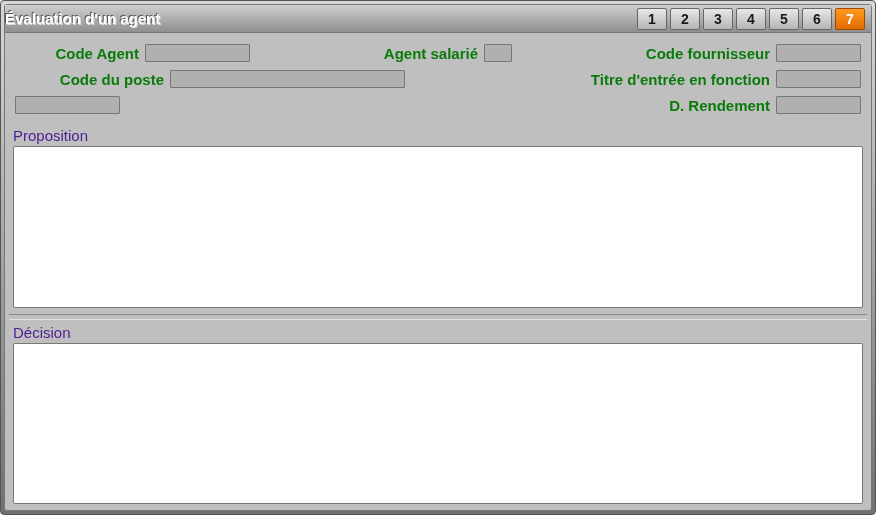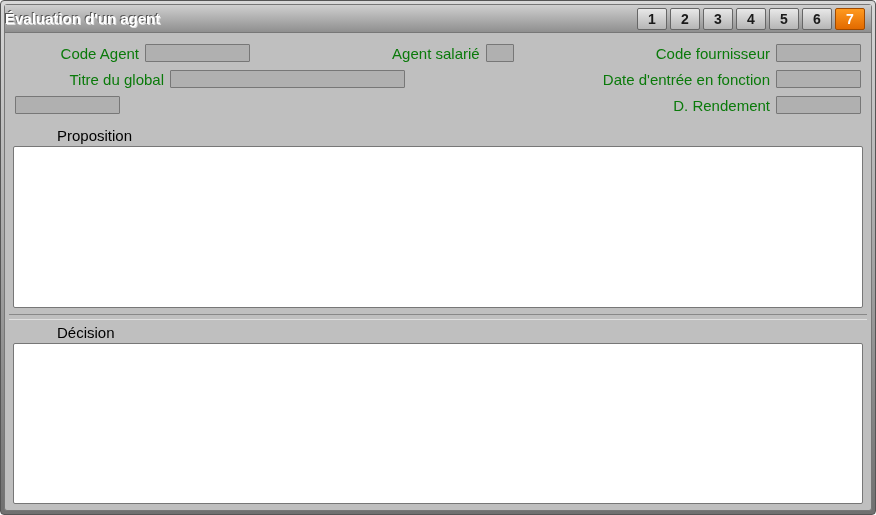--- a/index.html
+++ b/index.html
@@ -66,20 +66,21 @@
     line-height: 20px;
     cursor: pointer;
   }
   .tab.active {
     background: linear-gradient(#ff9a1f, #e26a00);
     color: #ffffff;
     border-color: #a04a00;
   }
   .form-area {
     padding: 8px 10px 4px 10px;
+    font-weight: bold;
   }
   .row {
     display: flex;
     align-items: center;
     height: 24px;
     margin-bottom: 2px;
   }
   .lbl {
     color: #0a7a0a;
     text-align: right;
@@ -93,23 +94,22 @@
     border-radius: 1px;
   }
   .hr-line {
     flex: 1;
     height: 0;
     margin-left: 8px;
     border-top: 1px solid #888;
     border-bottom: 1px solid #e0e0e0;
   }
   .section-label {
-    color: #000000;
+    color: #4c1d95;
     padding: 4px 8px 2px 8px;
-    margin-left: 44px;
   }
   .bigbox {
     margin: 0 8px 6px 8px;
     background: #ffffff;
     border: 1px solid #777;
     border-radius: 2px;
     flex: 1;
     min-height: 0;
     outline: none;
     padding: 4px;
@@ -165,24 +165,24 @@
           <div style="flex:1"></div>
           <div class="lbl">Agent salarié</div>
           <div class="fld" style="width:28px"></div>
           <div style="flex:1"></div>
           <div class="lbl">Code fournisseur</div>
           <div class="fld" style="width:85px"></div>
         </div>
 
 
         <div class="row">
-          <div class="lbl" style="width:155px">Titre du global</div>
+          <div class="lbl" style="width:155px">Code du poste</div>
           <div class="fld" style="width:235px"></div>
           <div style="flex:1"></div>
-          <div class="lbl">Date d'entrée en fonction</div>
+          <div class="lbl">Titre d'entrée en fonction</div>
           <div class="fld" style="width:85px"></div>
         </div>
 
         <div class="row">
           <div class="fld" style="width:105px"></div>
           <div style="flex:1"></div>
           <div class="lbl">D. Rendement</div>
           <div class="fld" style="width:85px"></div>
         </div>
 

